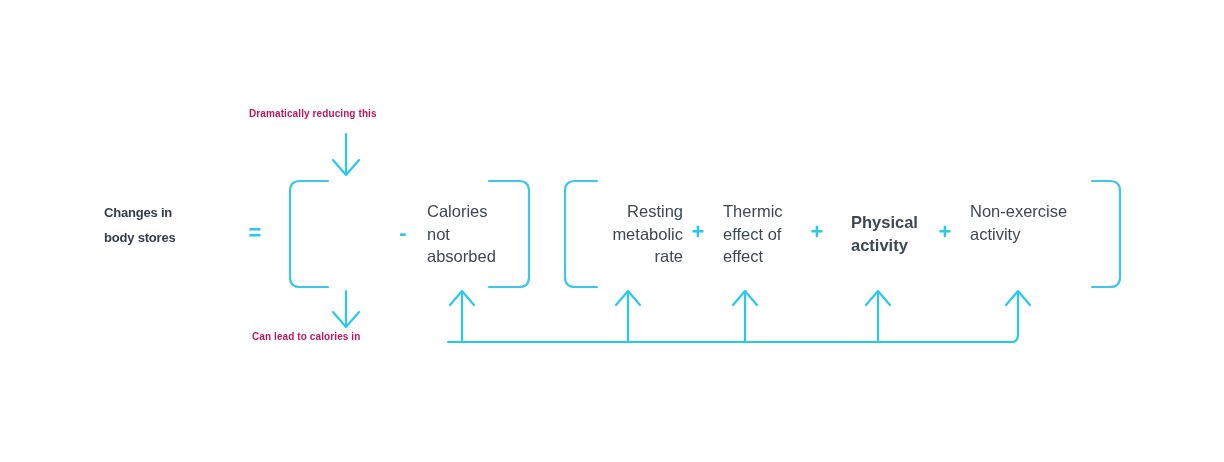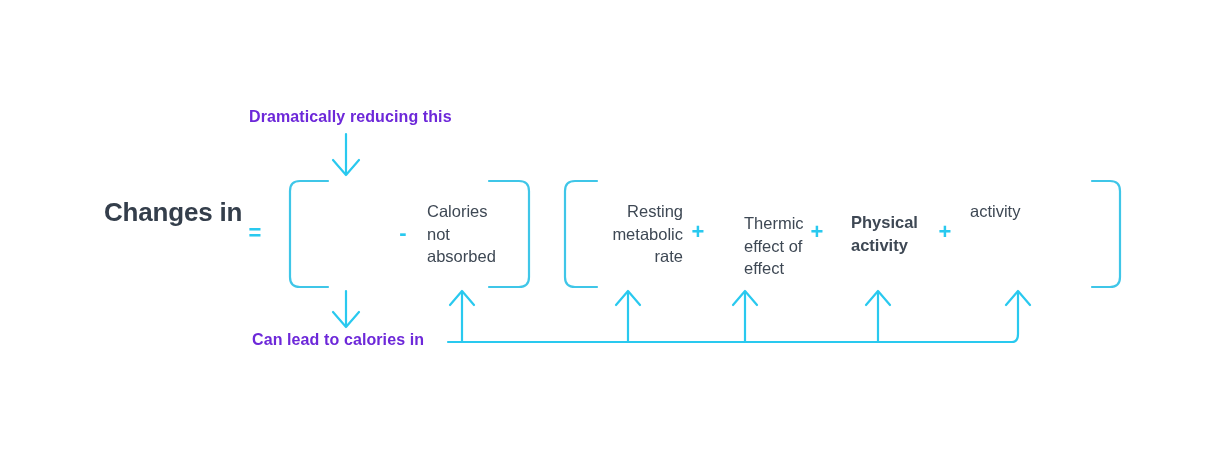--- a/index.html
+++ b/index.html
@@ -26,21 +26,21 @@
     height: 462px;
     pointer-events: none;
   }
 
   
   .eq-title {
     position: absolute;
     left: 104px;
     top: 200px;
     width: 150px;
-    font-size: 26px;
+    font-size: 13px;
     font-weight: bold;
     line-height: 25px;
     color: #333d४7;
     color: #343e4b;
     letter-spacing: -0.2px;
   }
   .op {
     position: absolute;
     font-size: 22px;
     font-weight: bold;
@@ -57,29 +57,29 @@
   .term {
     position: absolute;
     font-size: 16.5px;
     line-height: 22.5px;
     color: #3e4854;
     font-weight: 400;
   }
   .t-actual    { left: 320px; top: 200px; width: 74px; }
   .t-absorbed  { left: 427px; top: 200px; width: 92px; }
   .t-rmr       { left: 597px; top: 200px; width: 86px; text-align: right; }
-  .t-tee       { left: 744px; top: 200px; width: 86px; margin-top: 12px; }
+  .t-tee       { left: 723px; top: 200px; width: 86px; }
   .t-pa        { left: 851px; top: 211px; width: 80px; font-weight: bold; }
   .t-neat      { left: 970px; top: 200px; width: 128px; }
 
   .annot {
     position: absolute;
-    font-size: 16px;
+    font-size: 10px;
     font-weight: bold;
-    color: #6d28d9;
+    color: #be185d;
     letter-spacing: 0.1px;
     white-space: nowrap;
   }
   .an-top    { left: 249px; top: 108px; }
   .an-bottom { left: 252px; top: 331px; }
 </style>
 </head>
 <body>
 
 <div id="canvas">
@@ -122,20 +122,21 @@
       <path d="M 878 342 Q 878 336 878 332 L 878 292"></path>
       <path d="M 866 305 L 878 291 L 890 305"></path>
 
       <path d="M 1012 342 Q 1018 342 1018 334 L 1018 292"></path>
       <path d="M 1006 305 L 1018 291 L 1030 305"></path>
     </g>
   </svg>
 
   <div class="eq-title">
     <div>Changes in</div>
+    <div>body stores</div>
   </div>
 
   <div class="op op-equals">=</div>
   <div class="op op-minus">-</div>
   <div class="op op-plus-1">+</div>
   <div class="op op-plus-2">+</div>
   <div class="op op-plus-3">+</div>
 
 
   <div class="term t-absorbed">
@@ -155,19 +156,20 @@
     <div>effect of</div>
     <div>effect</div>
   </div>
 
   <div class="term t-pa">
     <div>Physical</div>
     <div>activity</div>
   </div>
 
   <div class="term t-neat">
+    <div>Non-exercise</div>
     <div>activity</div>
   </div>
 
   <div class="annot an-top">Dramatically reducing this</div>
   <div class="annot an-bottom">Can lead to calories in</div>
 
 </div>
 
 </body></html>

